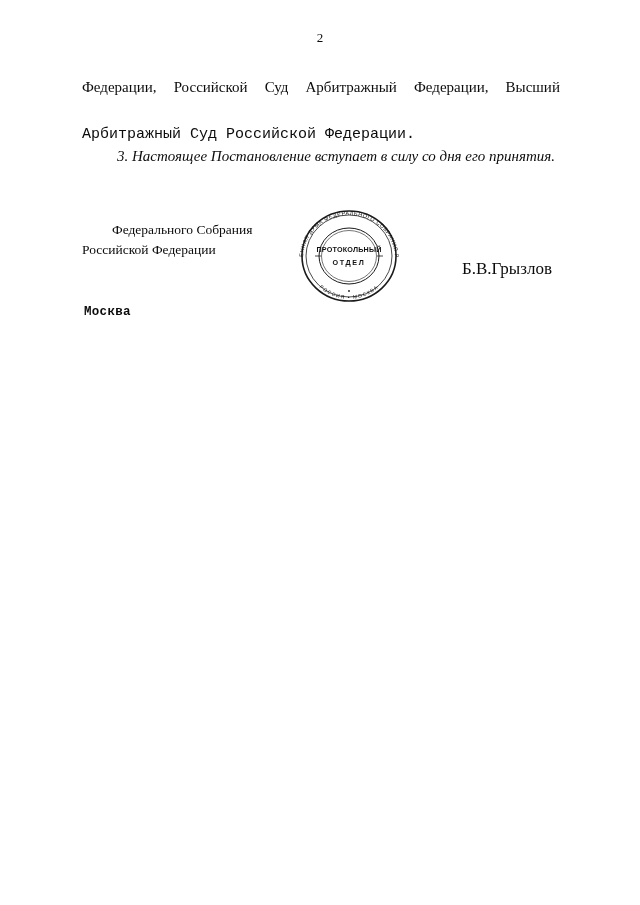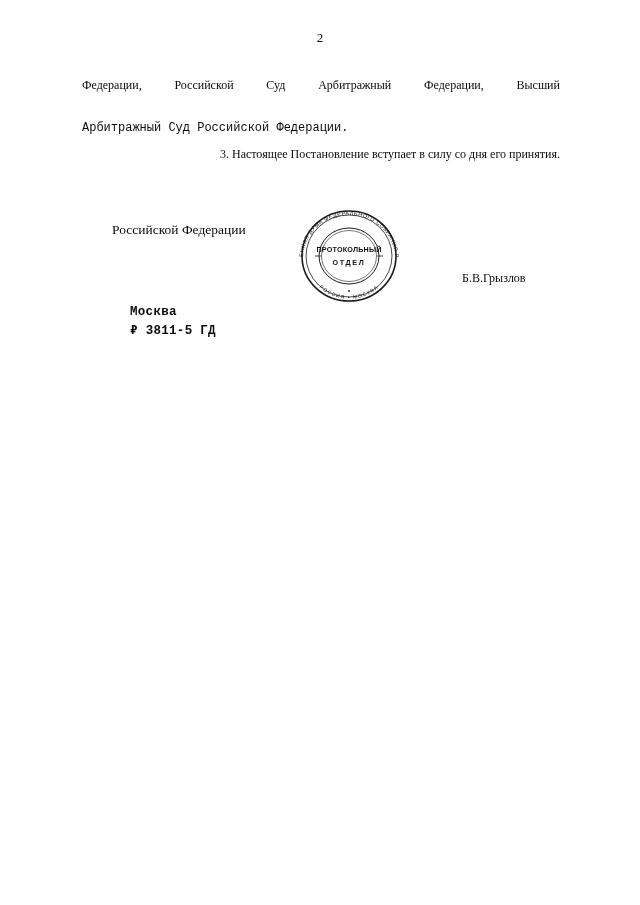--- a/index.html
+++ b/index.html
@@ -31,21 +31,21 @@
     width: 640px;
     text-align: center;
     font-size: 13px;
     font-family: "Liberation Serif", serif;
   }
 
   .body-text {
     position: absolute;
     left: 82px;
     width: 478px;
-    font-size: 12px;
+    font-size: 15px;
     line-height: 1.55;
     text-align: justify;
   }
 
   .para-1 {
     top: 76px;
   }
   .para-1 .line {
     display: flex;
     justify-content: space-between;
@@ -53,55 +53,55 @@
   }
   .para-1 .line.last {
     display: block;
     margin-top: 24px;
     font-family: Liberation Mono, monospace;
   }
 
   .para-2 {
     top: 145px;
     text-indent: 30px;
-    text-align: right;
+    text-align: center;
+    font-style: italic;
   }
 
   .signature-block {
     position: absolute;
     left: 82px;
     top: 220px;
     width: 478px;
     font-size: 13.5px;
     line-height: 1.45;
   }
   .sig-line-1 { margin-left: 0; }
   .sig-line-2 { margin-left: 30px; }
-  .sig-line-3 { margin-left: 30px; }
+  .sig-line-3 { }
 
   .signer-name {
     position: absolute;
     left: 462px;
     top: 259px;
-    font-size: 12px;
+    font-size: 17px;
     white-space: nowrap;
-    margin-top: 12px;
   }
 
   .place-date {
     position: absolute;
     left: 84px;
     top: 303px;
     font-family: "Liberation Mono", monospace;
     font-size: 12.5px;
     font-weight: bold;
     line-height: 1.55;
     letter-spacing: 0.3px;
   }
-  .place-date div { white-space: nowrap; margin-left: 46px; }
+  .place-date div { white-space: nowrap; }
 
   
   .stamp {
     position: absolute;
     left: 293px;
     top: 205px;
     width: 112px;
     height: 102px;
     pointer-events: none;
   }
@@ -126,28 +126,28 @@
       <span>Арбитражный</span>
       <span>Федерации,</span>
       <span>Высший</span>
     </div>
     <div class="line last">Арбитражный Суд Российской Федерации.</div>
   </div>
 
   <div class="body-text para-2">3. Настоящее Постановление вступает в силу со дня его принятия.</div>
 
   <div class="signature-block">
+    <div class="sig-line-2">Федерального Собрания</div>
     <div class="sig-line-3">Российской Федерации</div>
   </div>
 
   <div class="signer-name">Б.В.Грызлов</div>
 
   <div class="place-date">
     <div>Москва</div>
-    <div>₽ 3811-5 ГД</div>
   </div>
 
   <div class="stamp">
     <svg width="112" height="102" viewBox="0 0 112 102" xmlns="http://www.w3.org/2000/svg">
       <defs>
         <path id="arcOuter" d="M 10,54 A 46,44 0 0 1 102,54"></path>
         <path id="arcBottom" d="M 14,54 A 42,40 0 0 0 98,54"></path>
       </defs>
       <ellipse cx="56" cy="51" rx="47" ry="45" fill="none" stroke="#1a1a1a" stroke-width="1.6"></ellipse>
       <ellipse cx="56" cy="51" rx="43" ry="41" fill="none" stroke="#1a1a1a" stroke-width="0.8"></ellipse>

